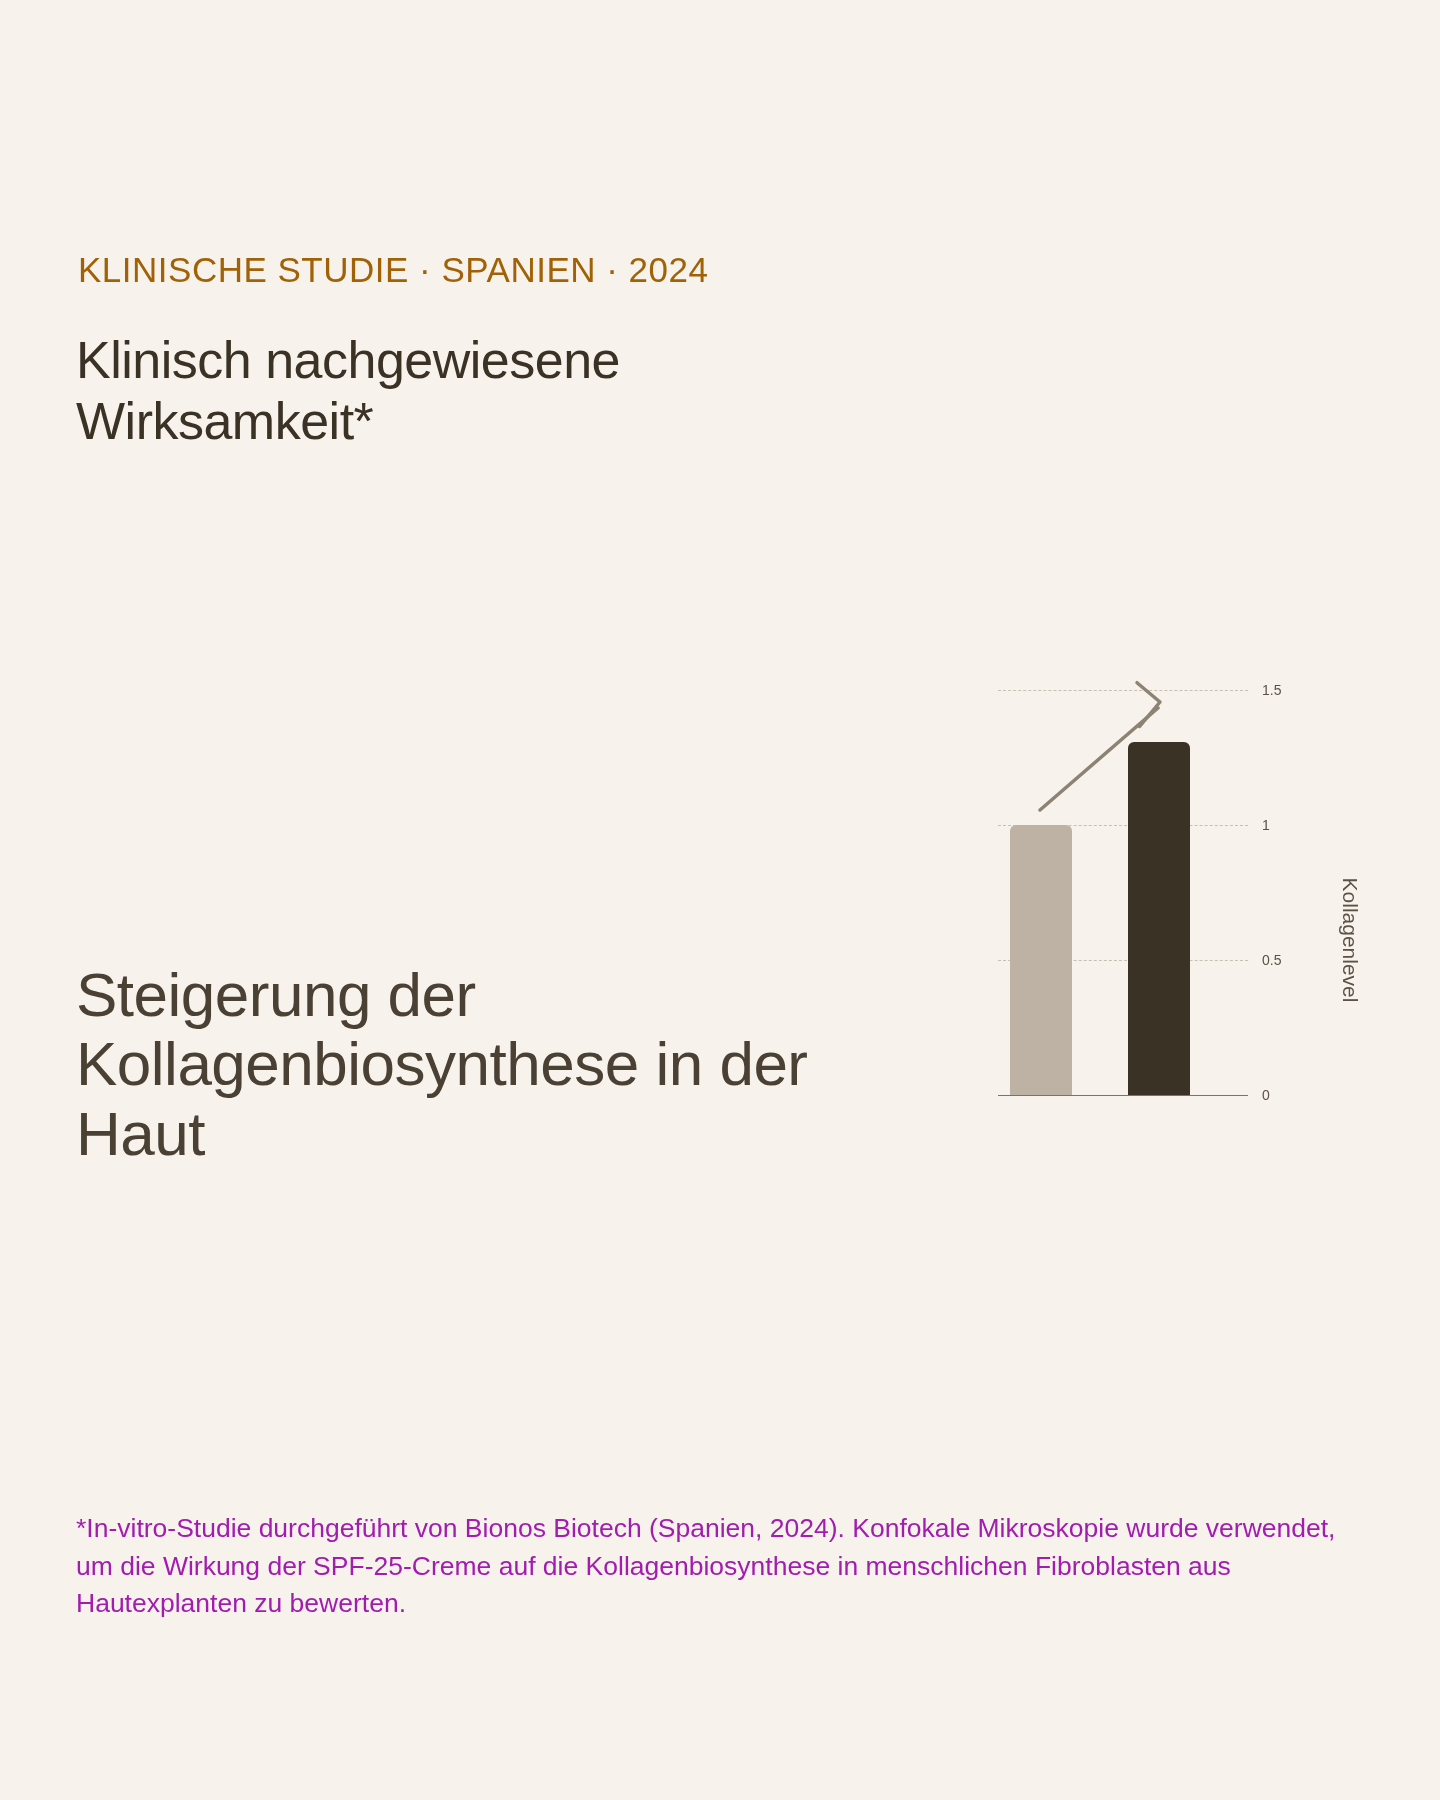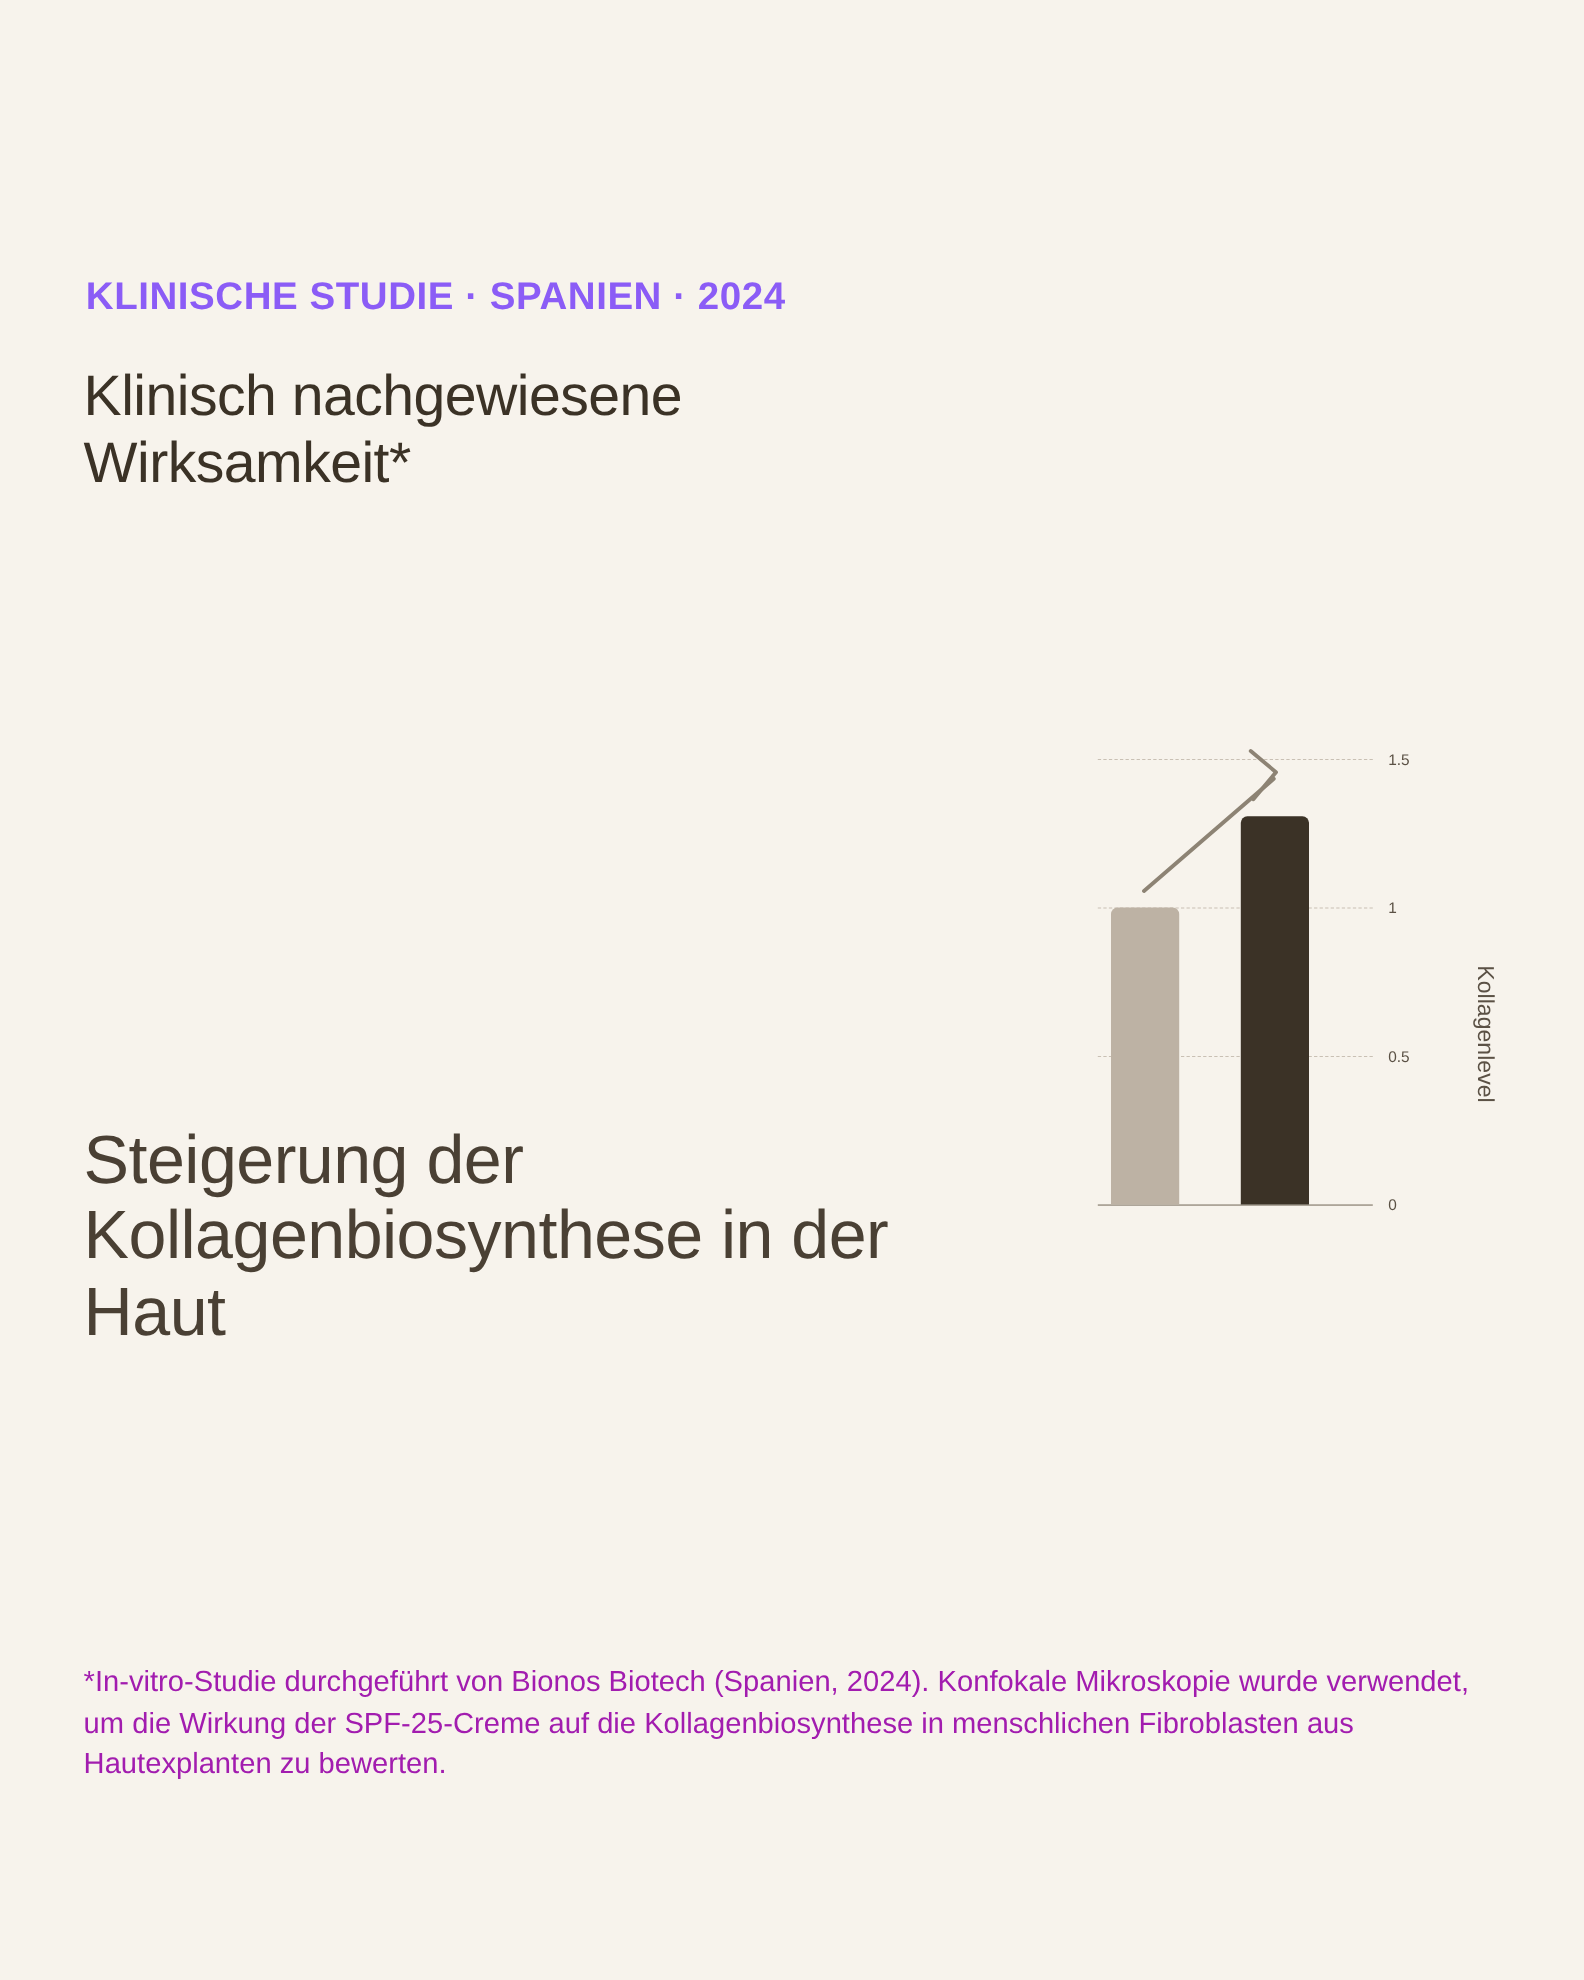--- a/index.html
+++ b/index.html
@@ -22,22 +22,22 @@
     box-sizing: border-box;
   }
 
   
   .eyebrow {
     position: absolute;
     left: 78px;
     top: 250px;
     font-size: 35px;
     letter-spacing: 0.5px;
-    color: #8b5cf6;
-    font-weight: 700;
+    color: #a16207;
+    font-weight: 400;
     white-space: nowrap;
   }
 
   
   .headline {
     position: absolute;
     left: 76px;
     top: 330px;
     width: 800px;
     font-size: 52px;
@@ -55,21 +55,21 @@
     font-size: 144px;
     line-height: 1;
     font-weight: 500;
     color: #3b3226;
     letter-spacing: -3px;
   }
 
   .stat-sub {
     position: absolute;
     left: 76px;
-    top: 1020px;
+    top: 960px;
     width: 840px;
     font-size: 62px;
     line-height: 1.12;
     font-weight: 400;
     color: #4a4034;
     letter-spacing: -0.5px;
   }
 
   
   .chart {

